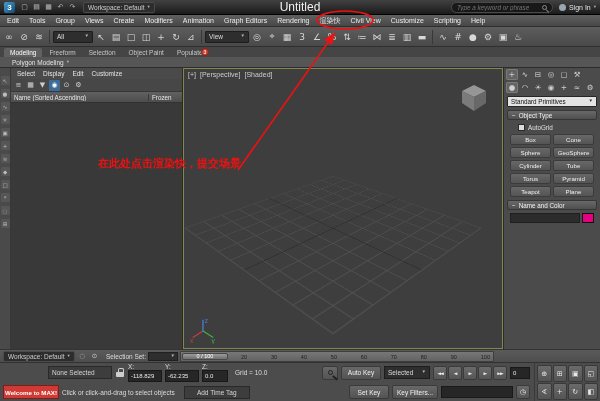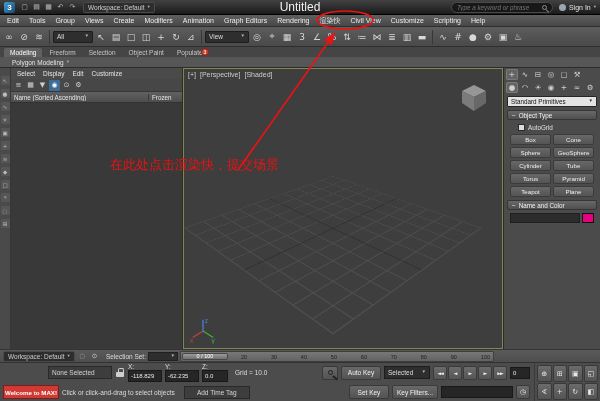--- a/index.html
+++ b/index.html
@@ -109,21 +109,21 @@
 .lock::after{content:"";position:absolute;left:0.5px;top:5px;width:8px;height:5px;background:#cfcfcf;border-radius:1px}
 .key-btn{width:16px;height:14px;background:linear-gradient(#686868,#535353);border:1px solid #3a3a3a;border-radius:2px;display:flex;align-items:center;justify-content:center}
 .key-shape{width:5px;height:5px;border:1.5px solid #222;border-radius:50%;position:relative}
 .key-shape::after{content:"";position:absolute;left:4px;top:4px;width:6px;height:1.5px;background:#222;transform:rotate(40deg);transform-origin:left center}
 .nav-block{position:absolute;right:0;top:0;width:66px;height:39px;background:#4c4c4c;border-left:1px solid #3a3a3a;display:grid;grid-template-columns:repeat(4,1fr);grid-auto-rows:1fr;gap:1px;padding:2px}
 .nav-btn{background:linear-gradient(#6a6a6a,#545454);border:1px solid #393939;border-radius:2px;display:flex;align-items:center;justify-content:center;font-size:7px;color:#e8e8e8}
 .spacer{flex:1}
 
 
 .annot-svg{position:absolute;left:0;top:0;width:600px;height:401px;pointer-events:none;z-index:60}
-.annot-text{position:absolute;left:110px;top:156px;z-index:60;font-size:13px;font-weight:normal;pointer-events:none;white-space:nowrap}
+.annot-text{position:absolute;left:98px;top:156px;z-index:60;font-size:11px;font-weight:bold;pointer-events:none;white-space:nowrap}
 </style>
 </head>
 <body>
 
 <div class="app">
 
   <div class="titlebar">
     <div class="max-logo">3</div>
     <div class="qat">
 

